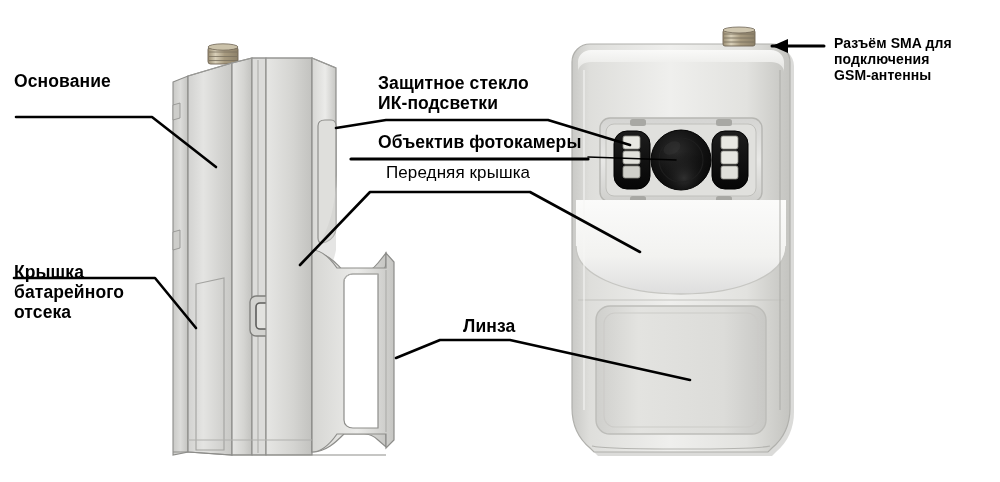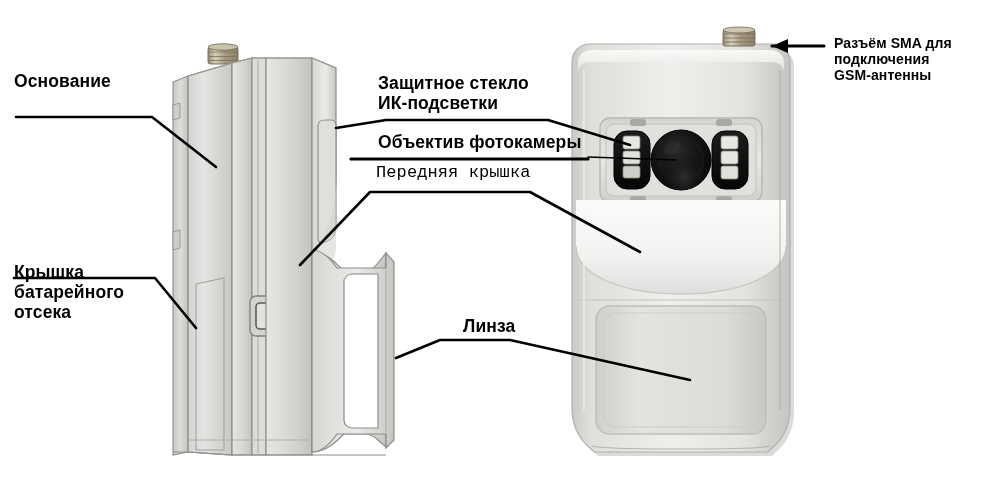--- a/index.html
+++ b/index.html
@@ -37,21 +37,21 @@
     font-size: 17.5px;
   }
   .cl-plain {
     font-weight: normal;
     font-size: 17px;
   }
   .cl-base      { left: 14px;  top: 72px;  }
   .cl-battery   { left: 14px;  top: 219px; margin-top: 44px; }
   .cl-irglass   { left: 378px; top: 74px;  text-align: left; }
   .cl-camlens   { left: 360px; top: 133px; margin-left: 18px; }
-  .cl-frontlid  { left: 376px; top: 163px; font-family: Liberation Mono, monospace; }
+  .cl-frontlid  { left: 386px; top: 163px; }
   .cl-lens      { left: 443px; top: 317px; margin-left: 20px; }
   .cl-sma       { left: 834px; top: 36px;  font-size: 14px; font-weight: bold; }
 </style>
 </head>
 <body>
 
 <div id="stage">
 
   <svg id="art" viewBox="0 0 1000 482">
     <defs>

